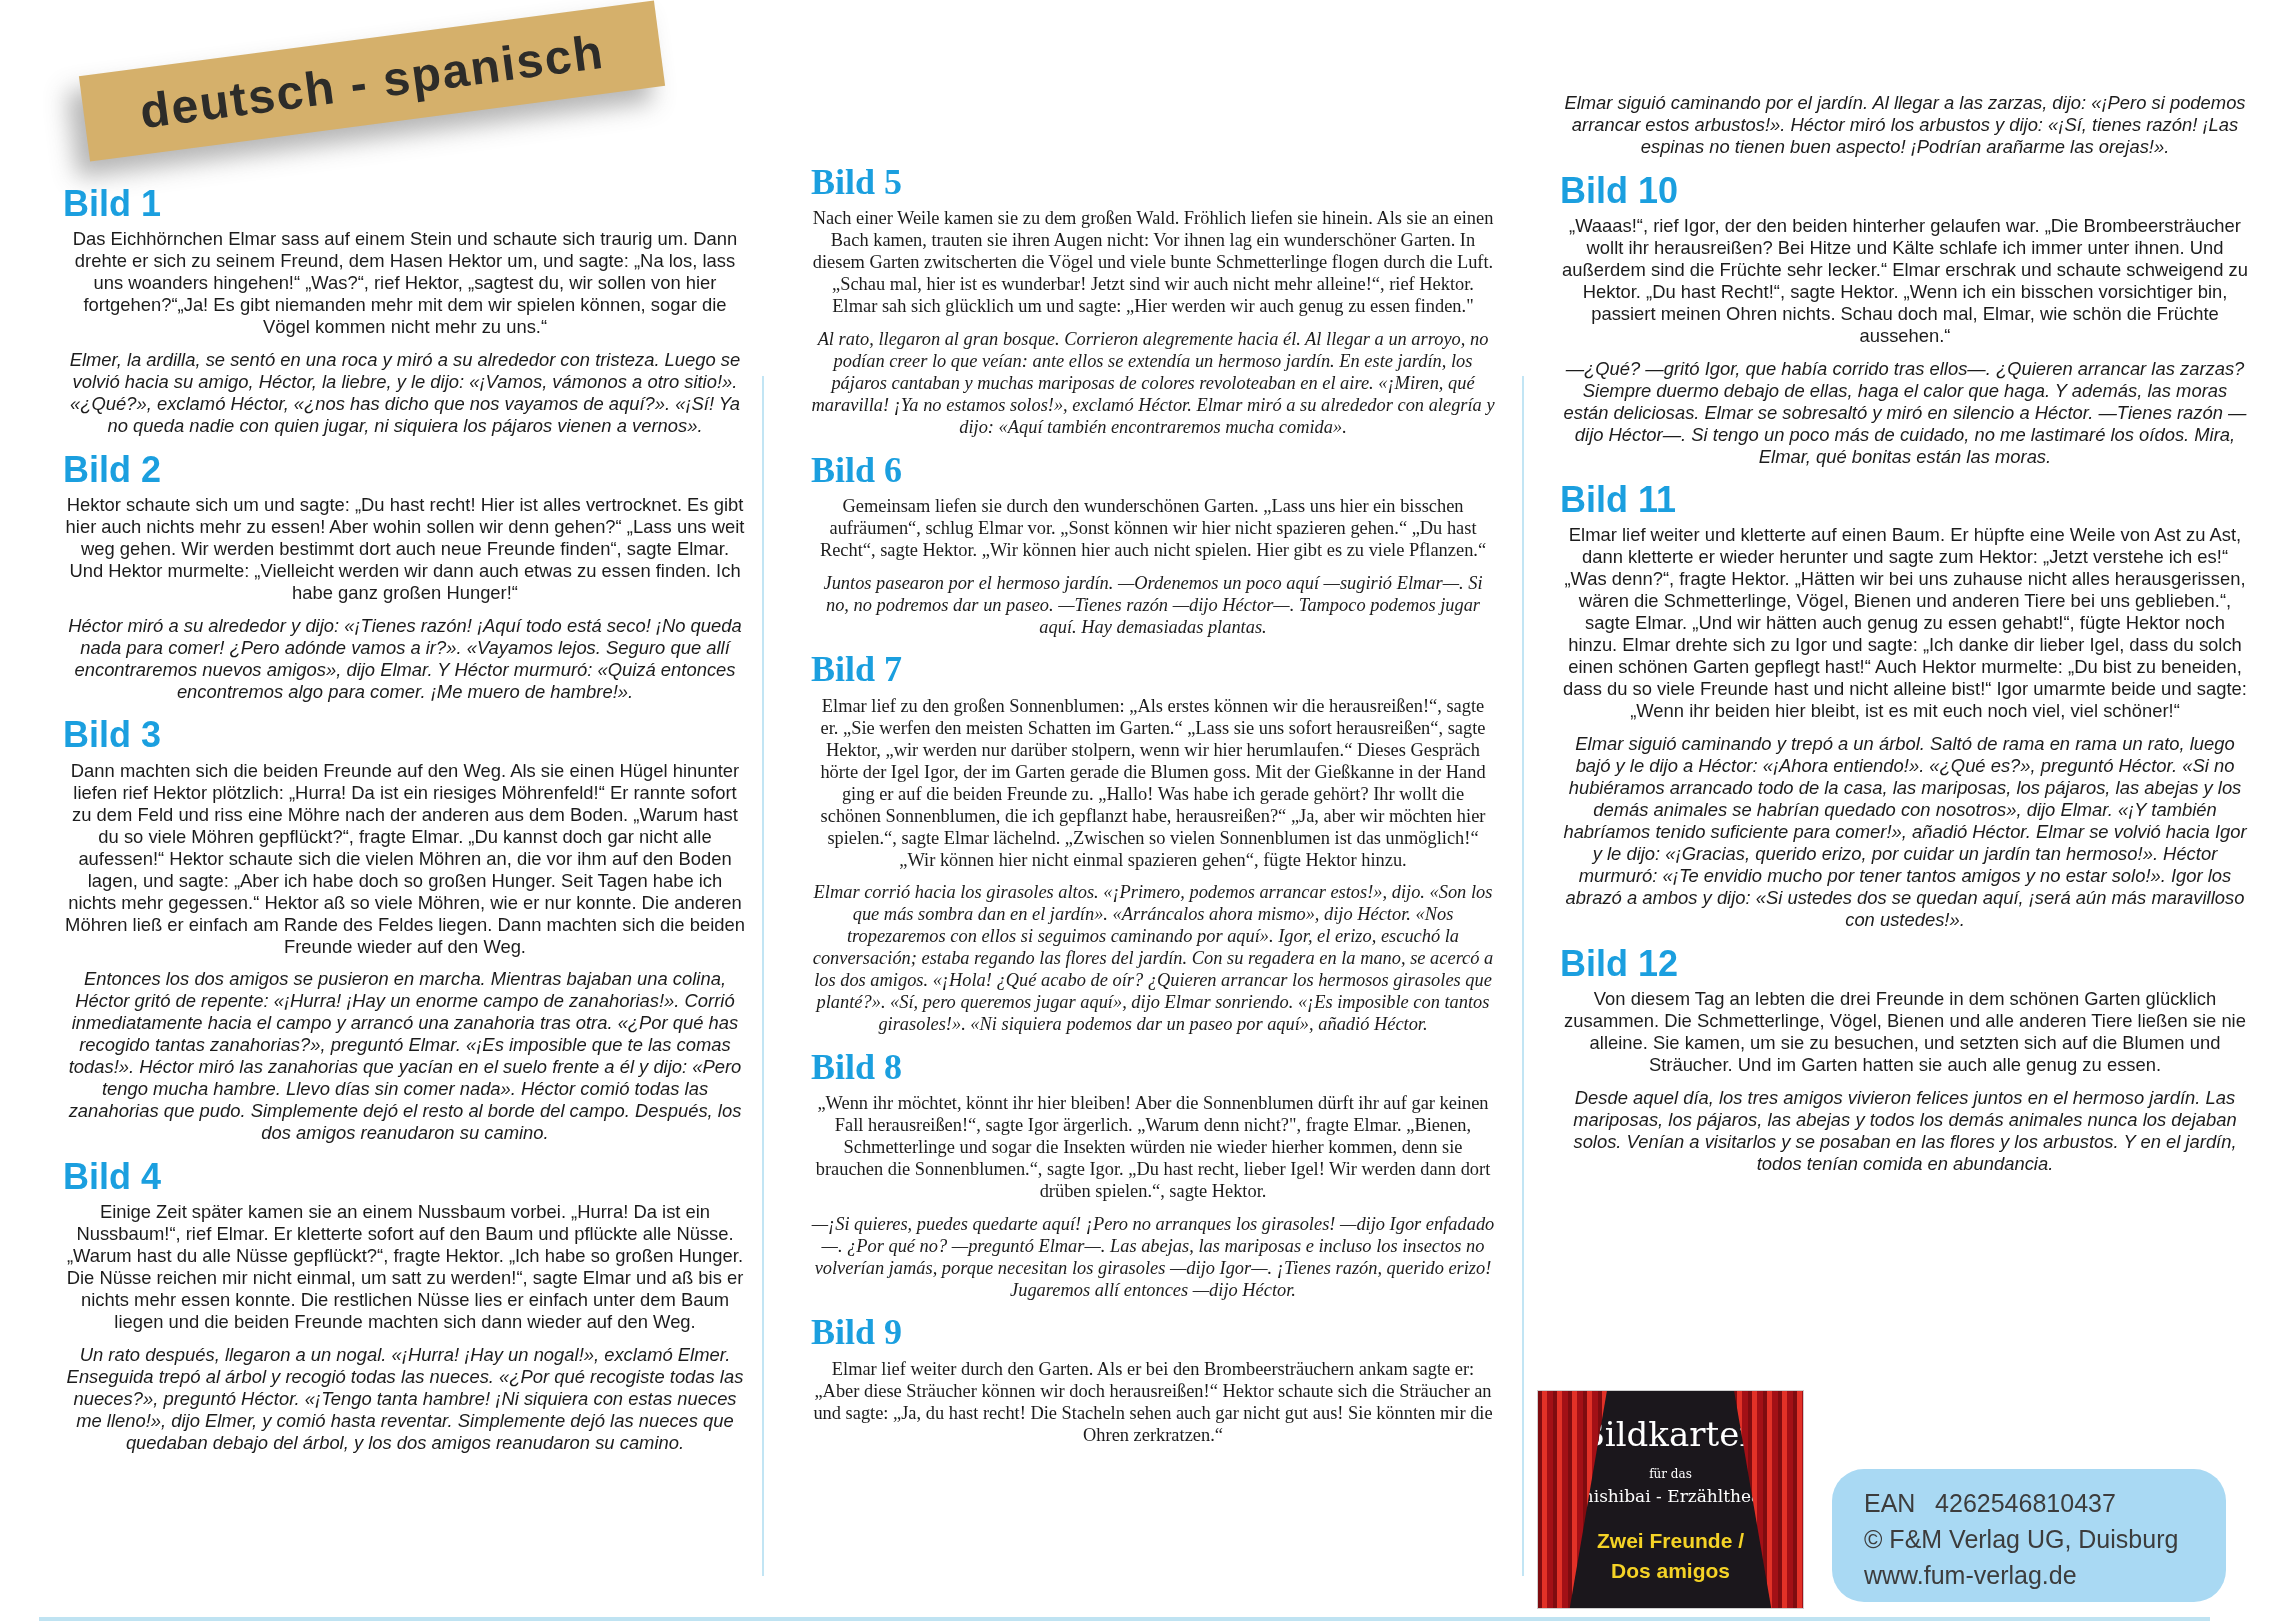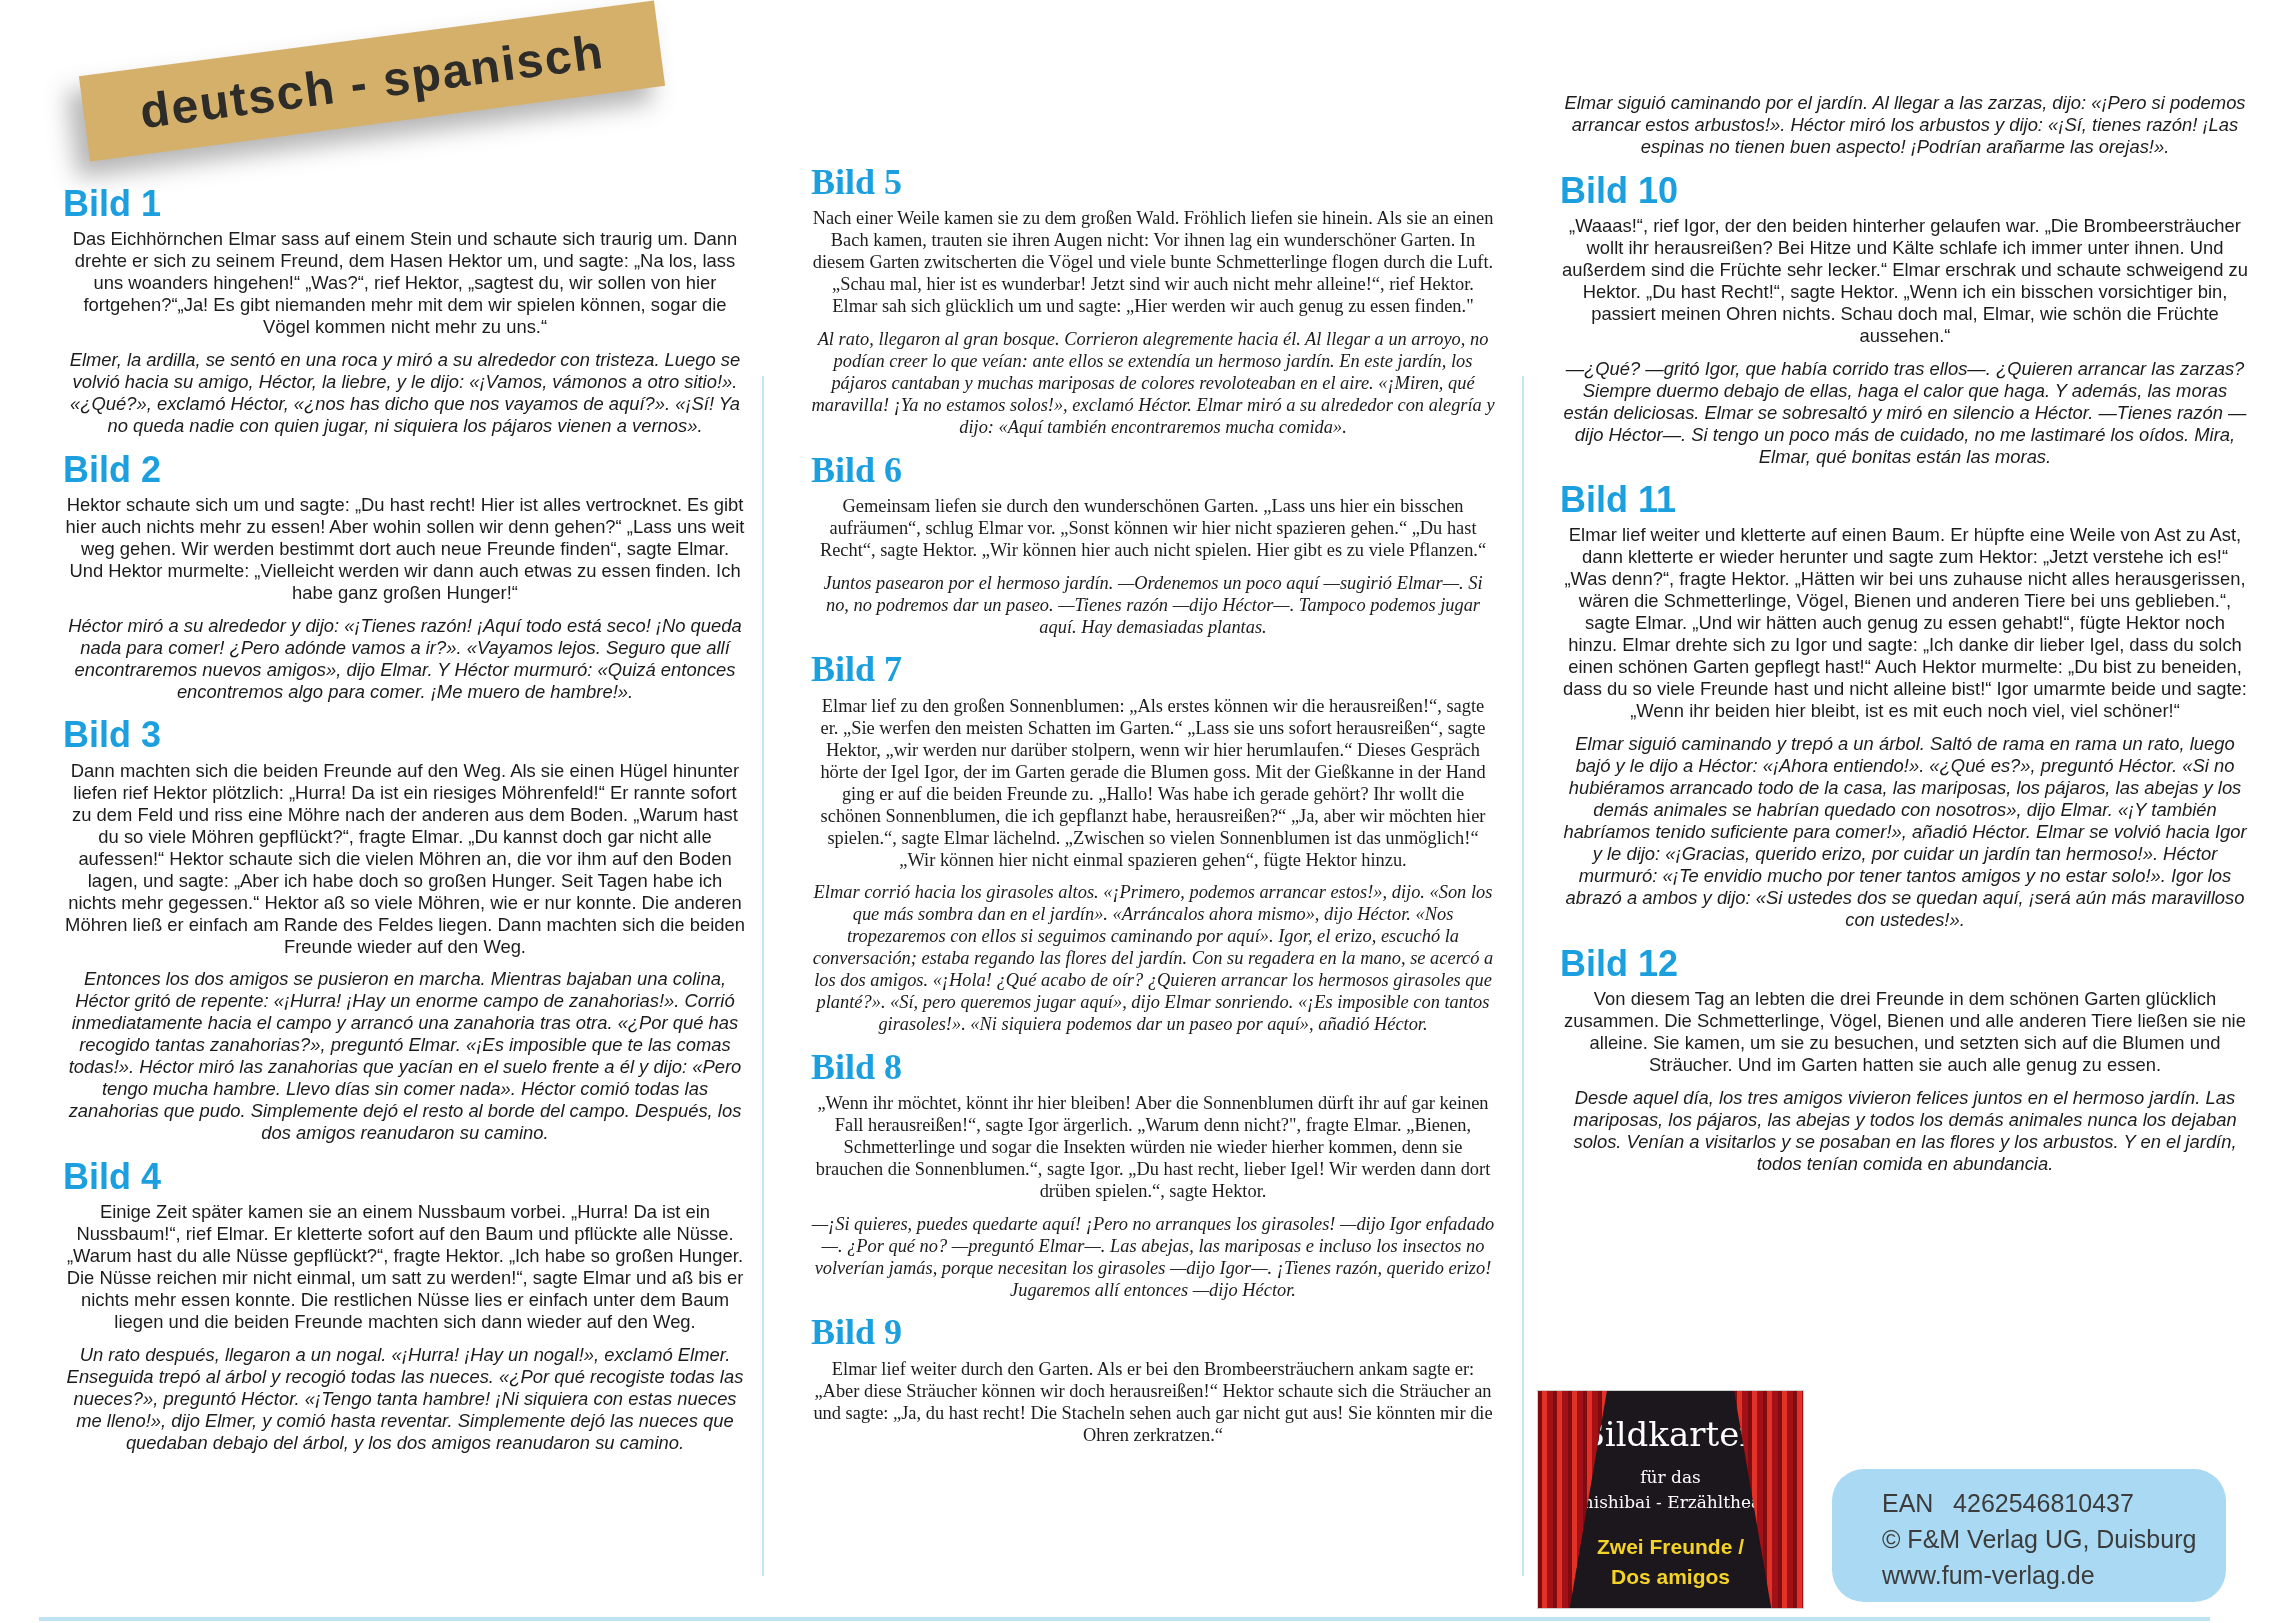--- a/index.html
+++ b/index.html
@@ -31,27 +31,27 @@
   .bottom-rule{position:absolute;left:39px;top:1617px;width:2171px;height:3.6px;background:#bfe3f2;}
 
   
   .logo{position:absolute;left:1537px;top:1390px;width:265px;height:217px;
         border:0.9px solid #cfcfcf;
         background:repeating-linear-gradient(90deg,#7f0c10 0 3.6px,#e23127 3.6px 9px,#a31016 9px 15px);}
   .logo .stage{position:absolute;left:0;top:0;right:0;bottom:0;
         background:#1b171c;clip-path:polygon(26% 0,74% 0,88% 100%,12% 100%);
         display:flex;flex-direction:column;align-items:center;text-align:center;}
   .logo .title{font-family:"DejaVu Serif",serif;color:#ffffff;font-size:34px;margin-top:23px;}
-  .logo .sub1{color:#ffffff;font-size:17px;margin-top:12.5px;font-family:"DejaVu Serif",serif;}
+  .logo .sub1{color:#ffffff;font-size:12px;margin-top:12.5px;font-family:"DejaVu Serif",serif;}
   .logo .sub2{color:#ffffff;font-size:17px;margin-top:5.4px;font-family:"DejaVu Serif",serif;white-space:nowrap;}
   .logo .prod{color:#f5d326;font-size:21px;font-weight:bold;line-height:30px;margin-top:19.7px;}
 
   
   .ean-box{position:absolute;left:1832px;top:1469px;width:394px;height:133px;
-           background:#a9d9f3;border-radius:32px;padding:16px 0 0 50px;box-sizing:border-box;}
+           background:#a9d9f3;border-radius:32px;padding:16px 0 0 32px;box-sizing:border-box;}
   .ean-box .row{font-size:25px;line-height:36px;color:#3c3c3c;white-space:nowrap;}
   .ean-box .num{margin-left:19.7px;}
 </style>
 </head>
 <body>
 
 <div class="page">
 
   <div class="banner">
     <span>deutsch - spanisch</span>

